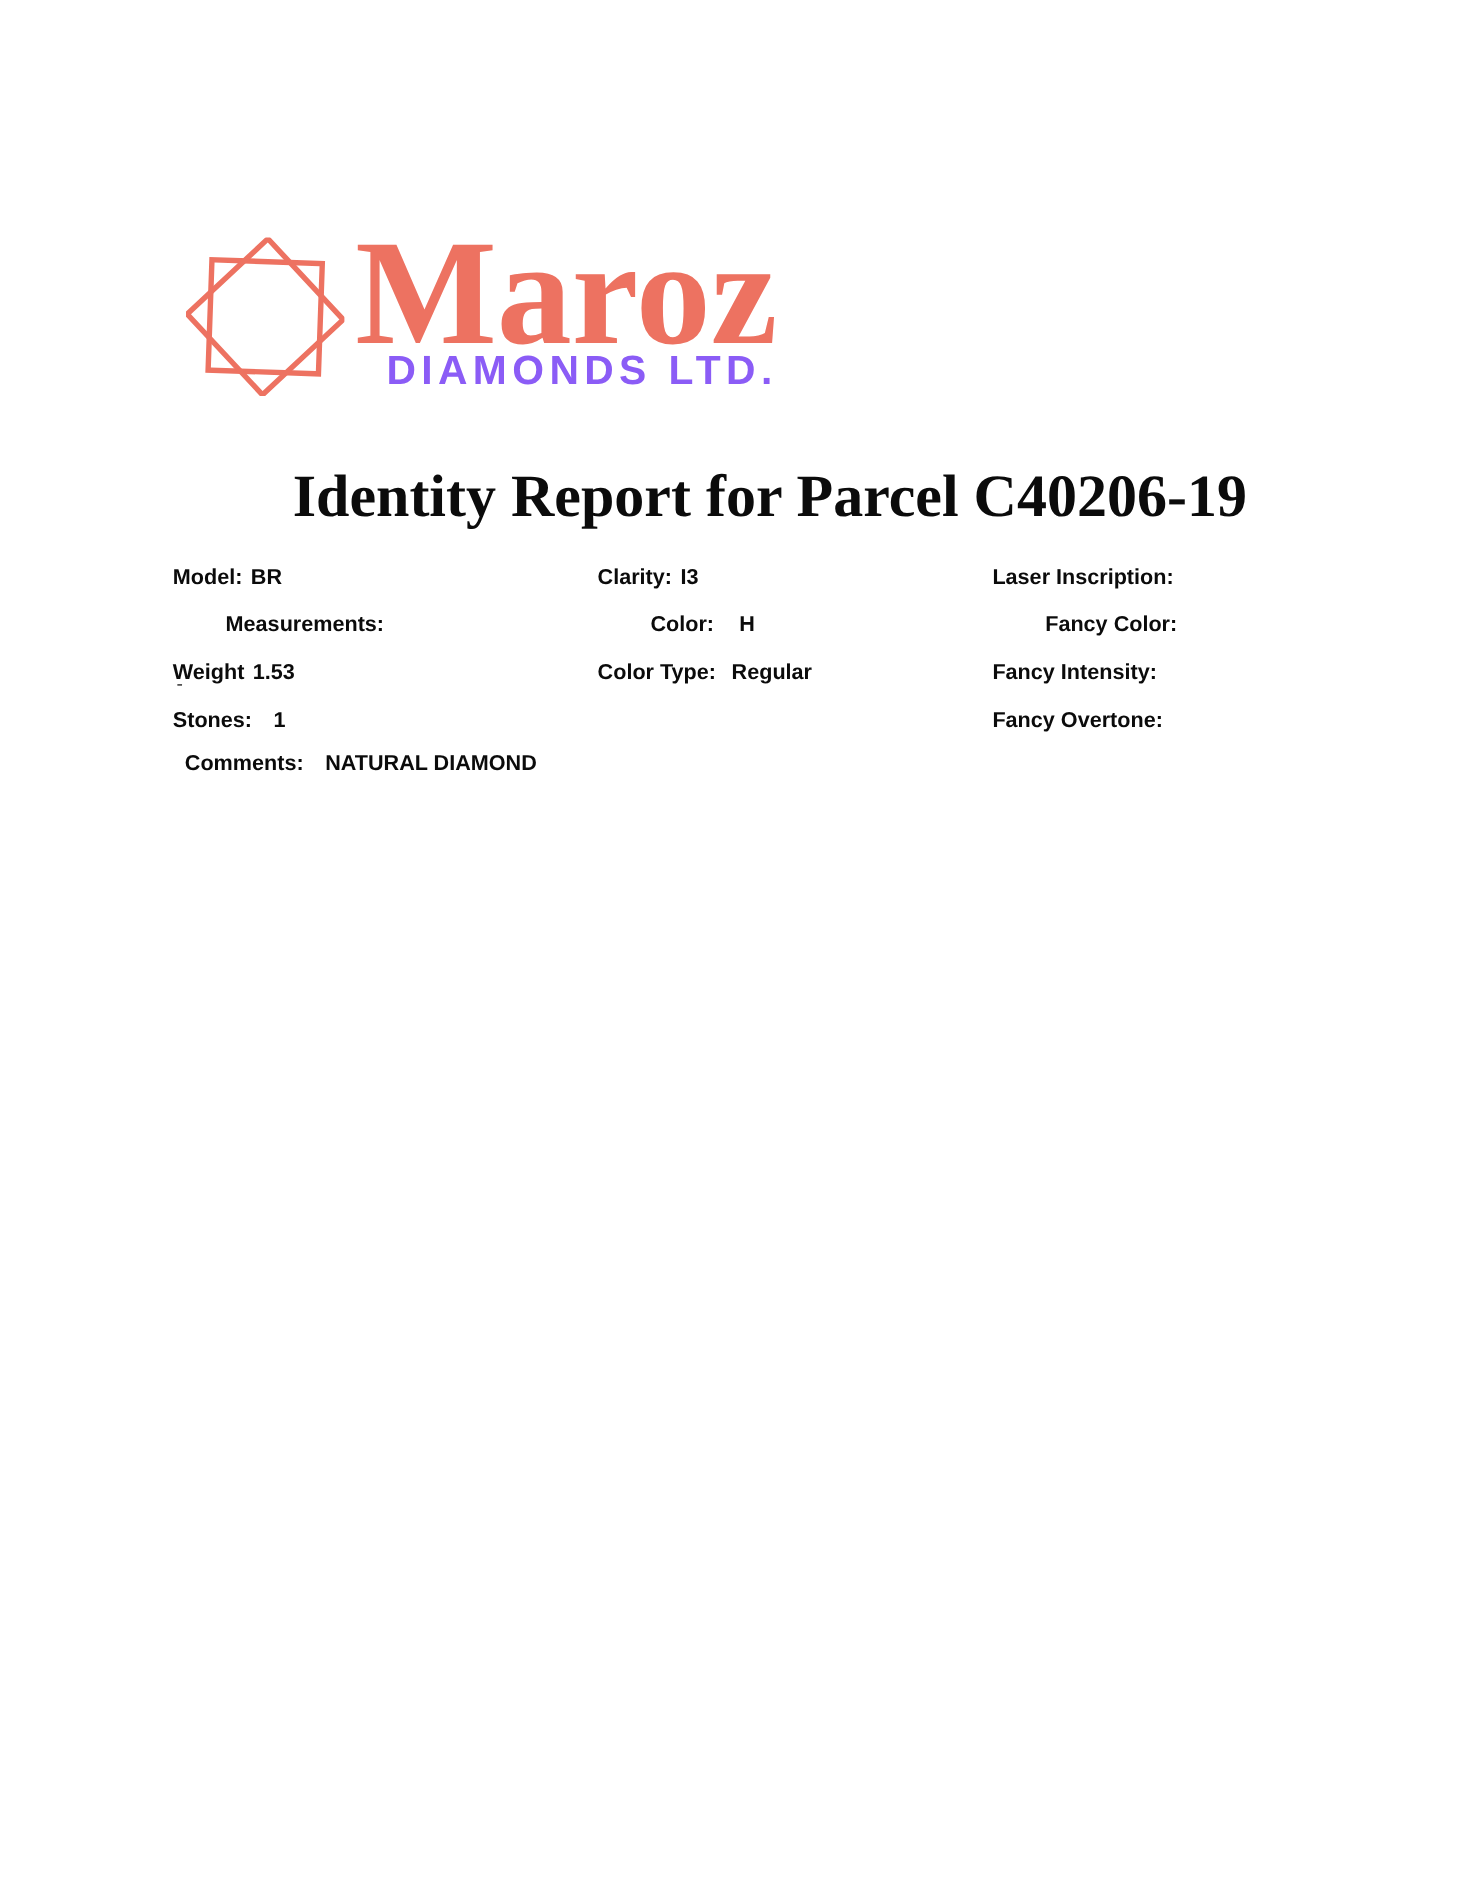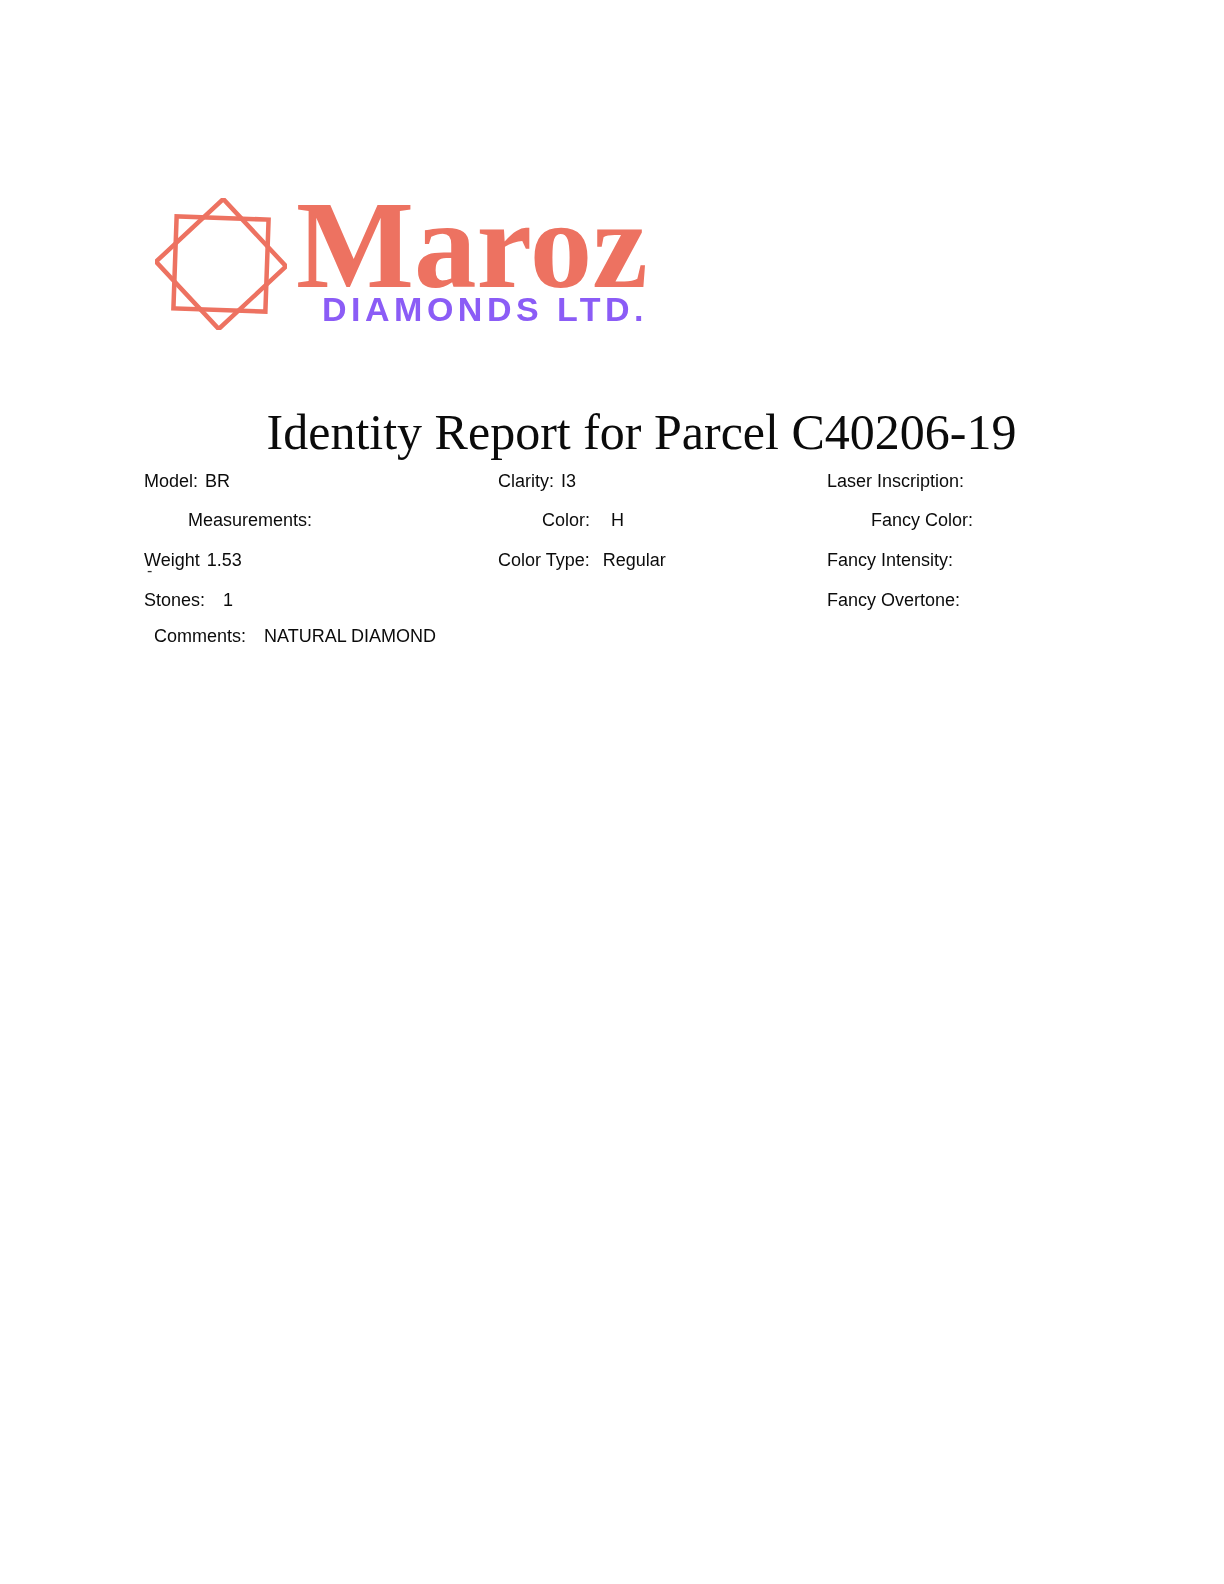--- a/index.html
+++ b/index.html
@@ -22,35 +22,35 @@
     color: #ed7261; white-space: nowrap;
   }
   .brand-sub {
     position: absolute; left: 322px; top: 292px;
     font-weight: bold; font-size: 34px; line-height: 1;
     letter-spacing: 4.5px; color: #8b5cf6; white-space: nowrap;
   }
 
   
   .title {
-    position: absolute; left: 60px; top: 407px; width: 1163px; margin: 0;
+    position: absolute; left: 60px; top: 388px; width: 1163px; margin: 0;
     text-align: center;
     font-family: "Liberation Serif", serif;
-    font-weight: normal; font-size: 50px; line-height: 1;
+    font-weight: bold; font-size: 50px; line-height: 1;
     color: #0b0b0b; white-space: nowrap;
   }
 
   
   .row {
     position: absolute;
     font-size: 18px; line-height: 22px;
     white-space: nowrap; color: #0b0b0b;
   }
-  .row .lbl { font-weight: normal; }
-  .row .val { font-weight: normal; margin-left: 7px; }
+  .row .lbl { font-weight: bold; }
+  .row .val { font-weight: bold; margin-left: 7px; }
   .val.g-md { margin-left: 13px; text-align: center; }
   .val.g-lg { margin-left: 18px; }
   .val.g-xl { margin-left: 21px; }
 
   .c1 { left: 144px; }
   .c2 { left: 498px; }
   .c3 { left: 827px; text-align: center; }
   .r1 { top: 470px; }
   .r2 { top: 509px; margin-left: 44px; }
   .r3 { top: 549px; }

